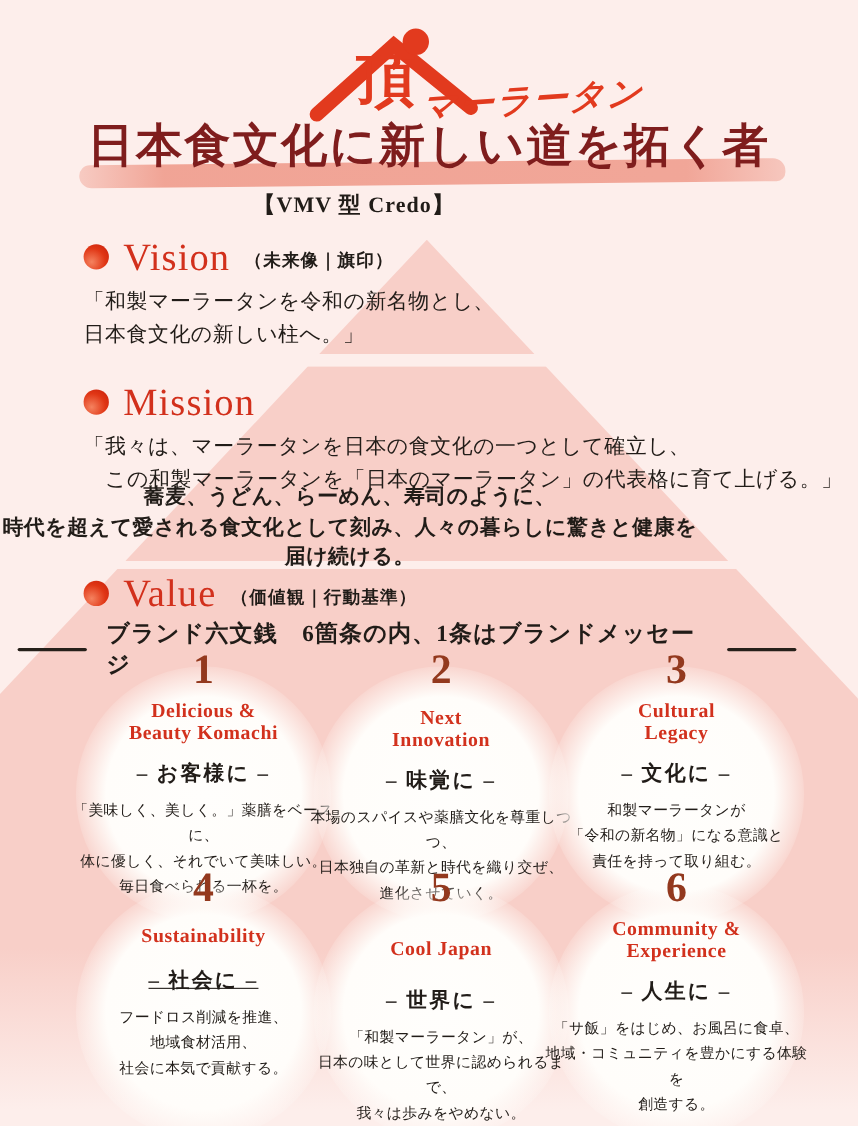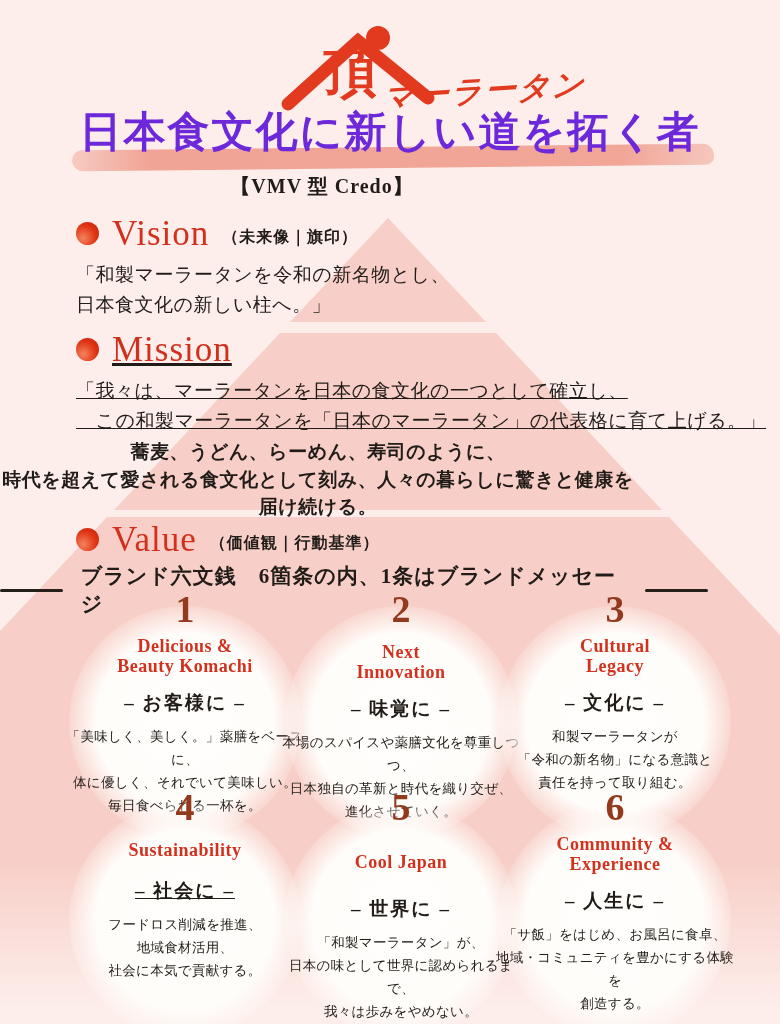--- a/index.html
+++ b/index.html
@@ -21,43 +21,43 @@
   .logo { position:absolute; top:24px; left:50%; transform:translateX(calc(-50% + 38px));
           width:300px; height:96px; z-index:3; }
   .roof { position:absolute; left:0; top:0; }
   .logo-kanji { position:absolute; left:46px; top:22px; font-size:54px; font-weight:bold;
                 color:#e23a1e; line-height:1; }
   .logo-kana { position:absolute; left:106px; top:46px; font-size:31px; font-weight:bold;
                font-style:italic; color:#e23a1e; letter-spacing:2px; white-space:nowrap;
                transform:skewX(-8deg) rotate(-4deg); }
   
   .title { position:absolute; top:104px; left:0; width:780px; text-align:center;
-           font-size:42px; font-weight:bold; letter-spacing:2px; z-index:2; color:#6d28d9; }
+           font-size:42px; font-weight:bold; letter-spacing:2px; z-index:2; color:#7f1d1d; }
   .brush { position:absolute; top:147px; left:72px; width:642px; height:21px; z-index:1;
            border-radius:12px 14px 10px 14px; transform:rotate(-0.6deg);
            background:linear-gradient(90deg, rgba(240,160,145,.45) 0%, rgba(240,160,145,.95) 12%,
                       rgba(240,160,145,.92) 86%, rgba(240,160,145,.5) 100%); }
   .subtitle { position:absolute; top:173px; left:0; width:644px; text-align:center;
               font-size:20px; font-weight:bold; letter-spacing:1px; z-index:2; }
   
   .sec { position:absolute; left:76px; z-index:2; }
   .sec-head { display:flex; align-items:center; gap:13px; }
   .bullet { width:23px; height:23px; border-radius:50%; flex:0 0 auto;
             background:radial-gradient(circle at 32% 70%, #f5825f 0%, #e03615 55%, #c61d0a 100%); }
   .sec-title { font-size:35px; color:#d2301c; line-height:1; letter-spacing:1px; }
   .sec-qual { font-size:16px; font-weight:bold; padding-top:8px; letter-spacing:1px; }
   .sec-body { margin-top:9px; font-size:19px; line-height:1.6; white-space:pre-line;
               letter-spacing:0.5px; }
   .vision { top:216px; }
-  .mission { top:332px;text-decoration:underline; }
+  .mission { top:348px; }
   .value { top:522px; }
   .statement { position:absolute; top:438px; left:0; width:636px; text-align:center; z-index:2;
                font-size:19px; font-weight:bold; line-height:1.45; white-space:pre-line;
                letter-spacing:0.5px; }
-  .banner { position:absolute; top:562px; left:0; width:708px; z-index:2;
+  .banner { position:absolute; top:562px; left:16px; width:708px; z-index:2;
             display:flex; align-items:center; justify-content:center; gap:18px; }
   .banner-text { font-size:21px; font-weight:bold; letter-spacing:1px; }
   .rule { width:64px; height:3px; background:#26201a; border-radius:2px; }
   
   .card { position:absolute; width:250px; text-align:center; z-index:2; }
   .card .halo { position:absolute; left:50%; transform:translateX(-50%); top:18px;
                 width:232px; height:232px; border-radius:50%; z-index:0;
                 background:radial-gradient(circle, #fffefc 0%, #fffdfa 54%, rgba(255,253,250,0) 74%); }
   .card > .txt { position:relative; z-index:1; }
   .card-num { font-size:38px; font-weight:bold; color:#93391e; line-height:1.15; }

